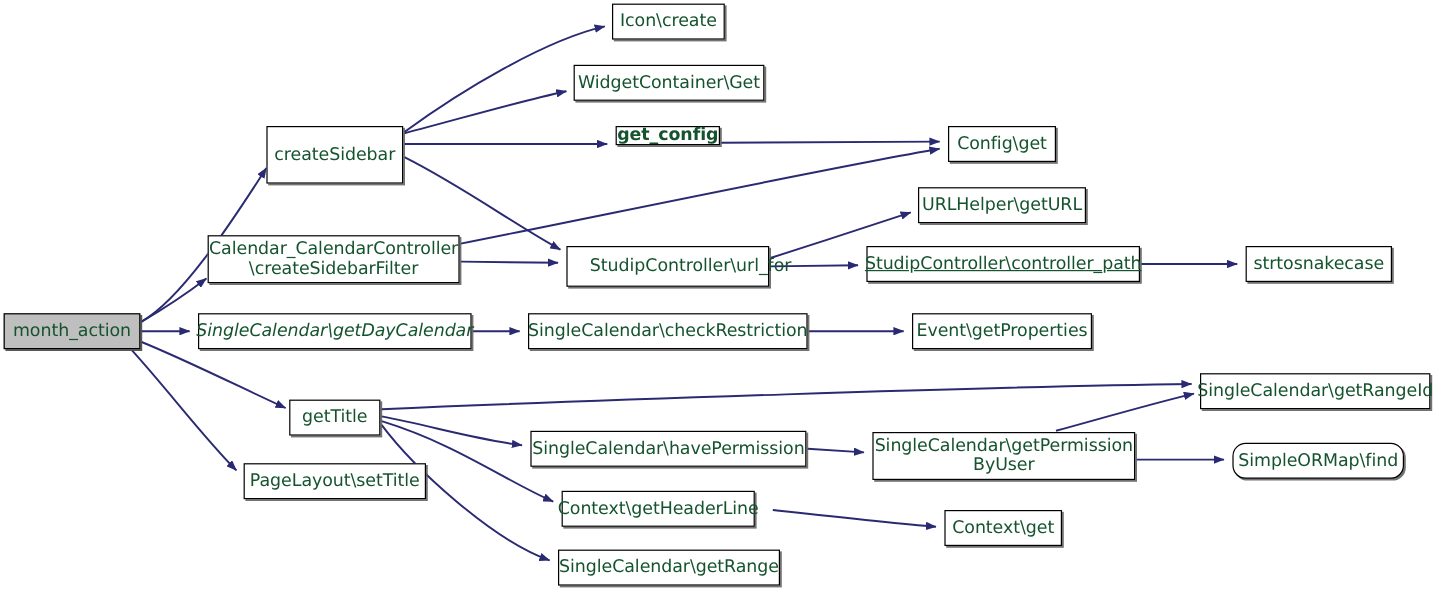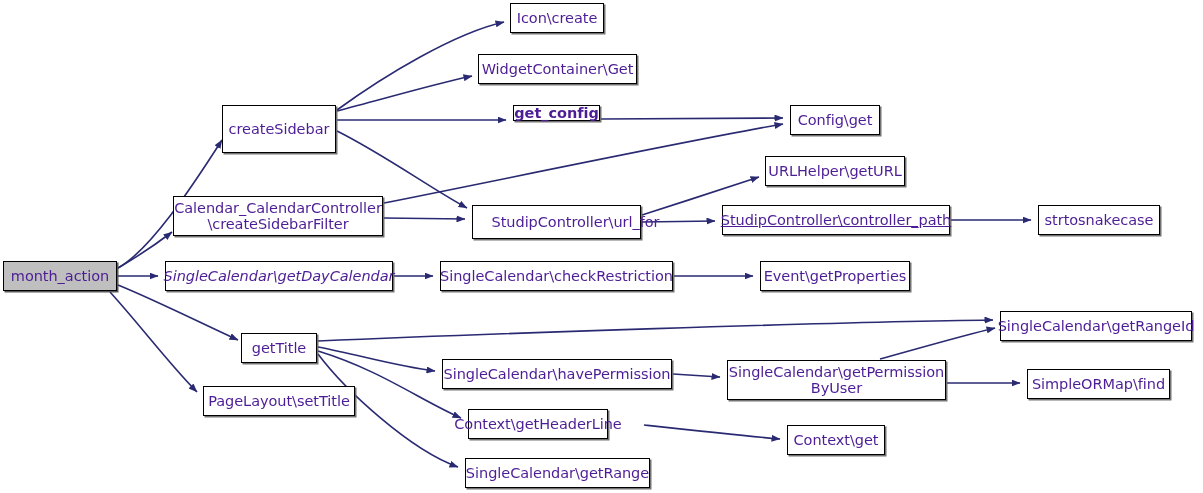--- a/index.html
+++ b/index.html
@@ -26,21 +26,21 @@
   }
   .gnode {
     position: absolute;
     box-sizing: border-box;
     display: flex;
     align-items: center;
     justify-content: center;
     text-align: center;
     background: #ffffff;
     border: 1px solid #000000;
-    color: #4c1d95;
+    color: #14532d;
     font-size: 14.5px;
     line-height: 1.12;
     letter-spacing: -0.05px;
     white-space: pre-line;
     box-shadow: 1.5px 1.5px 0 0 rgba(90,90,90,0.85);
   }
   .gnode.current {
     background: #bfbfbf;
     box-shadow: 1.5px 1.5px 0 0 rgba(70,70,70,0.9);
     align-items: center;
@@ -95,26 +95,26 @@
 \createSidebarFilter</span></div>
       <div class="gnode" style="left: 165px; top: 261px; width: 228px; height: 30px; font-style: italic;"><span class="nlabel">SingleCalendar\getDayCalendar</span></div>
       <div class="gnode" style="left: 241px; top: 333px; width: 76px; height: 30px;"><span class="nlabel">getTitle</span></div>
       <div class="gnode" style="left: 203px; top: 386px; width: 152px; height: 30px;"><span class="nlabel">PageLayout\setTitle</span></div>
       <div class="gnode" style="left: 510px; top: 3px; width: 94px; height: 30px;"><span class="nlabel">Icon\create</span></div>
       <div class="gnode" style="left: 478px; top: 54px; width: 159px; height: 30px;"><span class="nlabel">WidgetContainer\Get</span></div>
       <div class="gnode" style="left: 513px; top: 105px; width: 87px; height: 16px; font-weight: bold;"><span class="nlabel">get_config</span></div>
       <div class="gnode" style="left: 472px; top: 205px; width: 169px; height: 34px; padding-left: 38px;"><span class="nlabel">StudipController\url_for</span></div>
       <div class="gnode" style="left: 440px; top: 261px; width: 233px; height: 30px;"><span class="nlabel">SingleCalendar\checkRestriction</span></div>
       <div class="gnode" style="left: 442px; top: 359px; width: 230px; height: 30px;"><span class="nlabel">SingleCalendar\havePermission</span></div>
-      <div class="gnode" style="left: 468px; top: 409px; width: 140px; height: 30px;"><span class="nlabel">Context\getHeaderLine</span></div>
+      <div class="gnode" style="left: 468px; top: 409px; width: 161px; height: 30px;"><span class="nlabel">Context\getHeaderLine</span></div>
       <div class="gnode" style="left: 465px; top: 458px; width: 185px; height: 30px;"><span class="nlabel">SingleCalendar\getRange</span></div>
       <div class="gnode" style="left: 790px; top: 105px; width: 90px; height: 30px;"><span class="nlabel">Config\get</span></div>
       <div class="gnode" style="left: 765px; top: 156px; width: 140px; height: 30px;"><span class="nlabel">URLHelper\getURL</span></div>
       <div class="gnode" style="left: 722px; top: 205px; width: 228px; height: 30px; text-decoration: underline;"><span class="nlabel">StudipController\controller_path</span></div>
       <div class="gnode" style="left: 760px; top: 261px; width: 150px; height: 30px;"><span class="nlabel">Event\getProperties</span></div>
       <div class="gnode" style="left: 727px; top: 360px; width: 219px; height: 40px;"><span class="nlabel">SingleCalendar\getPermission
 ByUser</span></div>
       <div class="gnode" style="left: 787px; top: 425px; width: 98px; height: 30px;"><span class="nlabel">Context\get</span></div>
       <div class="gnode" style="left: 1038px; top: 205px; width: 122px; height: 30px;"><span class="nlabel">strtosnakecase</span></div>
       <div class="gnode" style="left: 1000px; top: 311px; width: 192px; height: 30px;"><span class="nlabel">SingleCalendar\getRangeId</span></div>
-      <div class="gnode" style="left: 1027px; top: 369px; width: 143px; height: 30px;"><span class="nlabel">SimpleORMap\find</span></div>
+      <div class="gnode" style="left: 1027px; top: 369px; width: 143px; height: 30px; border-radius: 11px;"><span class="nlabel">SimpleORMap\find</span></div>
     </div>
 </div>
 
 </body></html>

